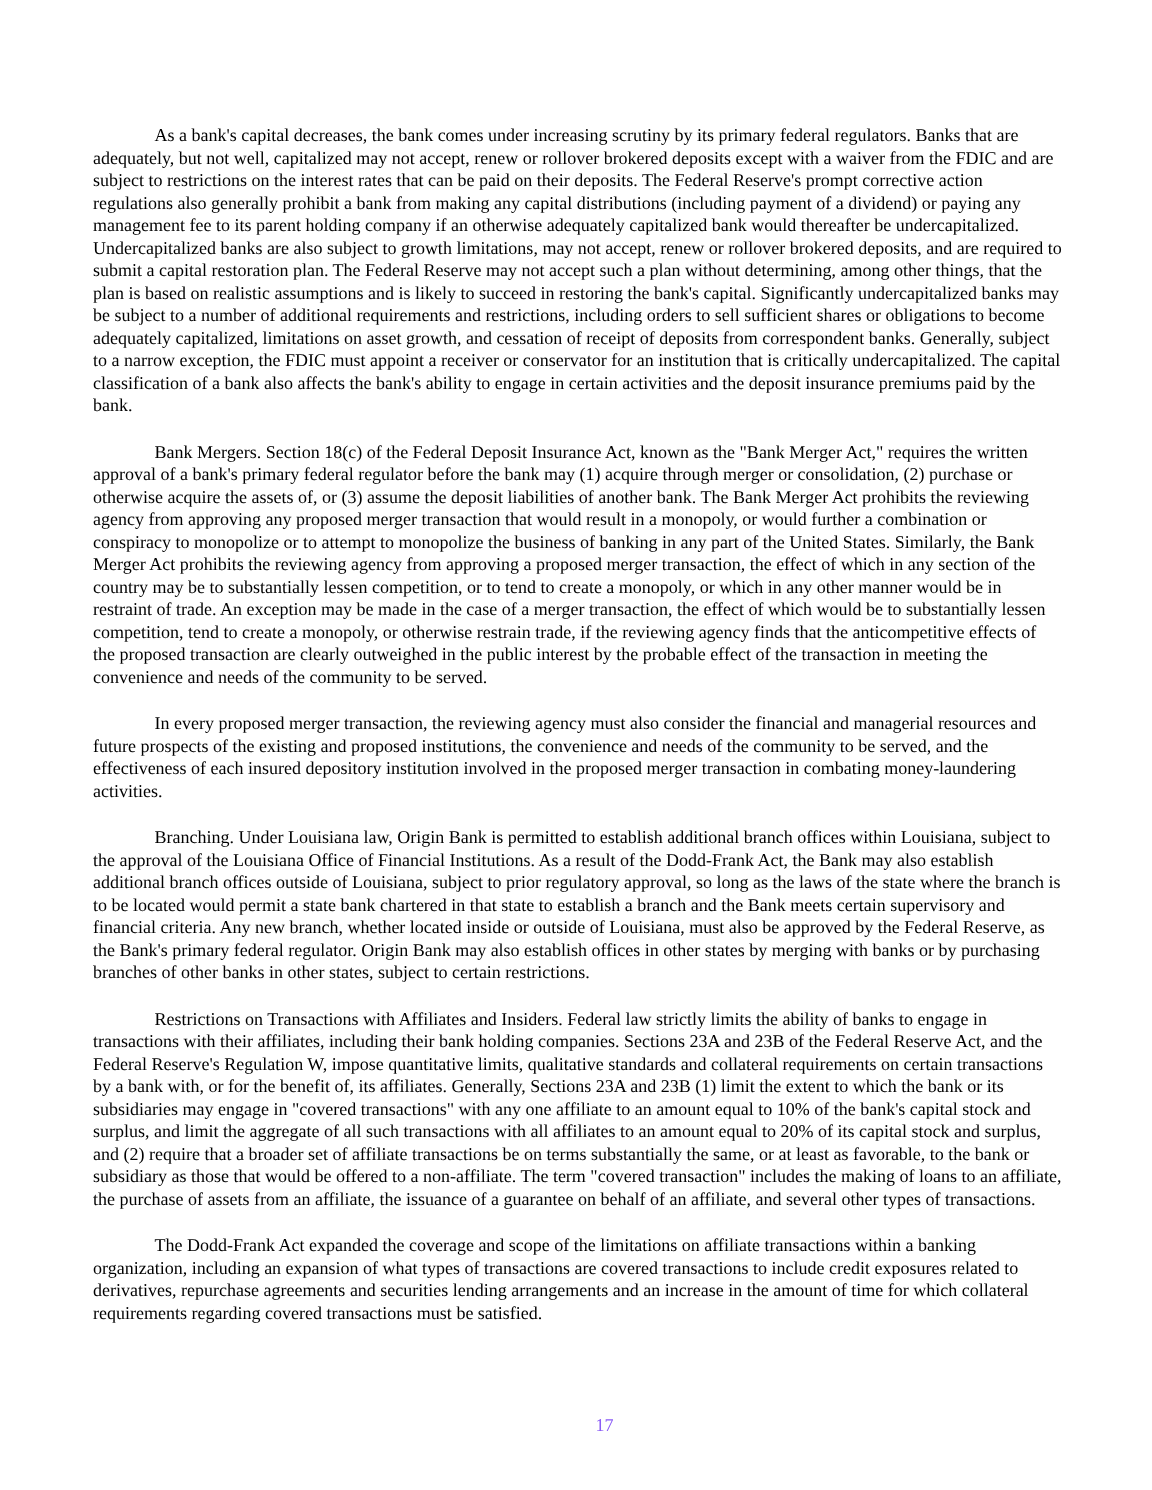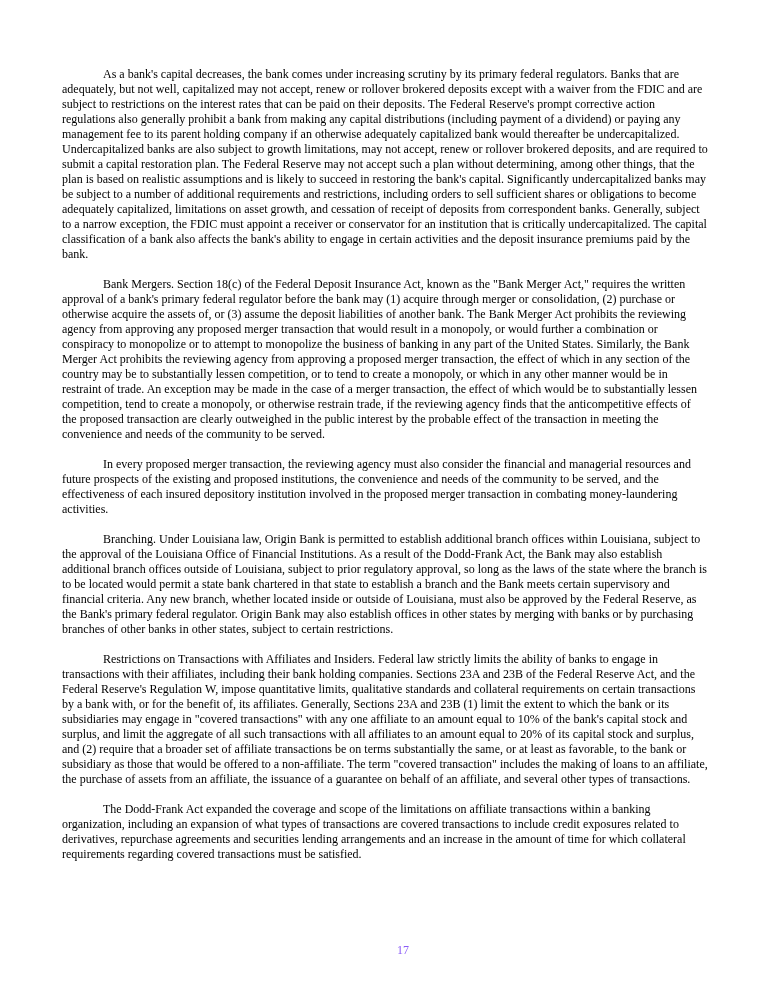--- a/index.html
+++ b/index.html
@@ -14,21 +14,21 @@
     font-family: "Liberation Serif", "DejaVu Serif", serif;
     color: #000000;
   }
   .text-block {
     position: absolute;
     left: 62px;
     top: 67px;
     width: 646px;
   }
   .para {
-    margin: 0 0 15px 0;
+    margin: 16px 0 15px 0;
     font-size: 12px;
     line-height: 15px;
     text-align: left;
     text-indent: 41px;
     color: #000000;
   }
   .para-lead {
     margin-right: 3px;
   }
   .para-lead:empty {

